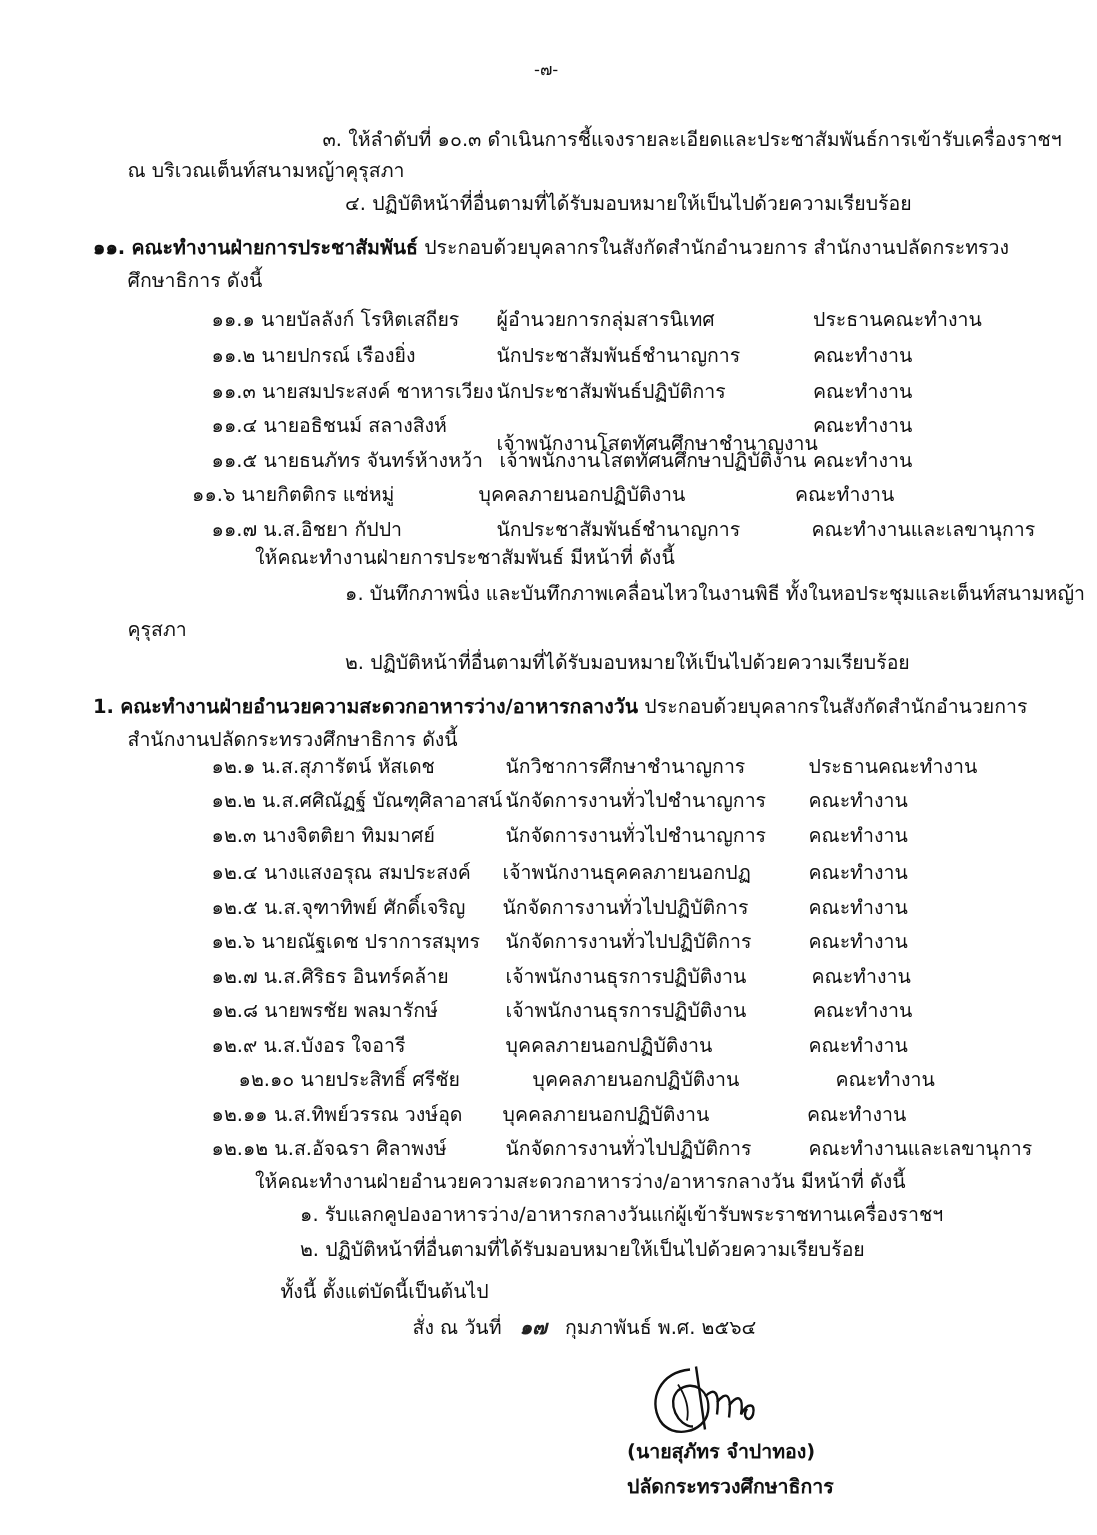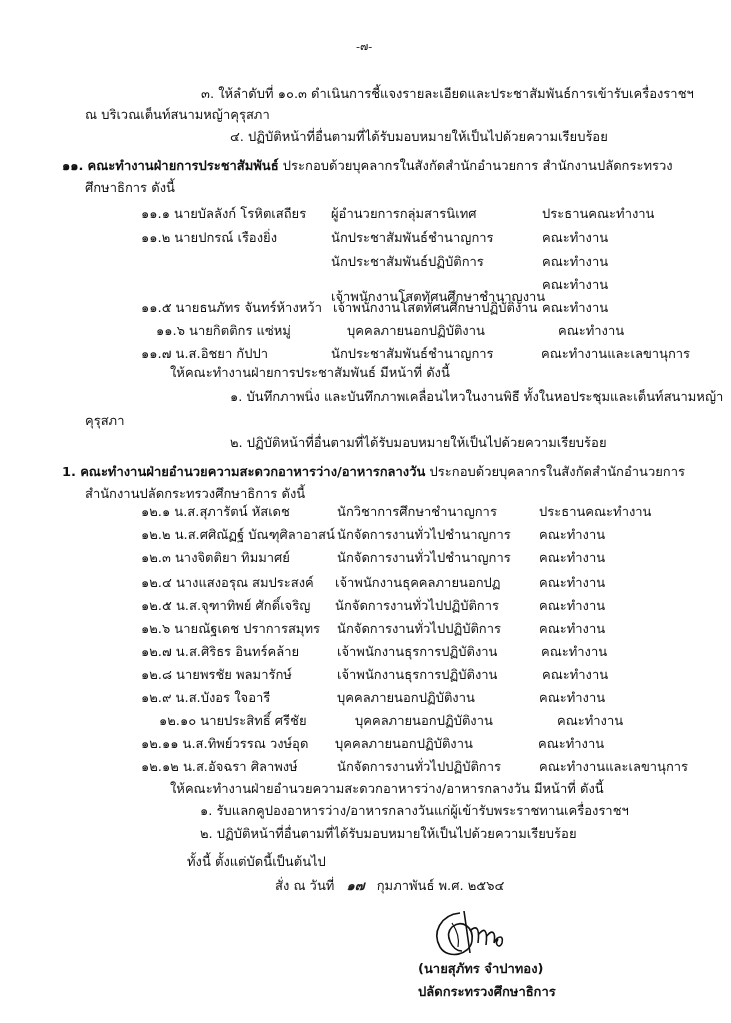--- a/index.html
+++ b/index.html
@@ -17,21 +17,21 @@
   .row .c3 { position:absolute; }
   .sig { position:absolute; left:430px; top:905px; width:90px; height:55px; }
 </style>
 </head>
 <body>
 
 <div>
 
   <div class="abs page-num">-๗-</div>
 
-  <div class="abs" style="left:201px; top:85px;">๓. ให้ลำดับที่ ๑๐.๓ ดำเนินการชี้แจงรายละเอียดและประชาสัมพันธ์การเข้ารับเครื่องราชฯ</div>
+  <div class="abs" style="left:215px; top:85px;">๓. ให้ลำดับที่ ๑๐.๓ ดำเนินการชี้แจงรายละเอียดและประชาสัมพันธ์การเข้ารับเครื่องราชฯ</div>
   <div class="abs" style="left:85px; top:106px;">ณ บริเวณเต็นท์สนามหญ้าคุรุสภา</div>
   <div class="abs" style="left:230px; top:128px;">๔. ปฏิบัติหน้าที่อื่นตามที่ได้รับมอบหมายให้เป็นไปด้วยความเรียบร้อย</div>
 
   <div class="abs" style="left:62px; top:157px;">
     <span class="b">๑๑.</span>
     <span class="b">คณะทำงานฝ่ายการประชาสัมพันธ์</span>
     <span>ประกอบด้วยบุคลากรในสังกัดสำนักอำนวยการ สำนักงานปลัดกระทรวง</span>
   </div>
   <div class="abs" style="left:85px; top:179px;">ศึกษาธิการ ดังนี้</div>
 
@@ -40,33 +40,35 @@
       <span class="c1">๑๑.๑ นายบัลลังก์ โรหิตเสถียร</span>
       <span class="c2" style="left:190px;">ผู้อำนวยการกลุ่มสารนิเทศ</span>
       <span class="c3" style="left:401px;">ประธานคณะทำงาน</span>
     </div>
     <div class="row" style="left:141px; top:228px; width:560px;">
       <span class="c1">๑๑.๒ นายปกรณ์ เรืองยิ่ง</span>
       <span class="c2" style="left:190px;">นักประชาสัมพันธ์ชำนาญการ</span>
       <span class="c3" style="left:401px;">คณะทำงาน</span>
     </div>
     <div class="row" style="left:141px; top:252px; width:560px;">
+      <span class="c1">๑๑.๓ นายสมประสงค์ ชาหารเวียง</span>
       <span class="c2" style="left:190px;">นักประชาสัมพันธ์ปฏิบัติการ</span>
       <span class="c3" style="left:401px;">คณะทำงาน</span>
     </div>
     <div class="row" style="left:141px; top:275px; width:560px;">
+      <span class="c1">๑๑.๔ นายอธิชนม์ สลางสิงห์</span>
       <span class="c2" style="left:190px;margin-top:12px;">เจ้าพนักงานโสตทัศนศึกษาชำนาญงาน</span>
       <span class="c3" style="left:401px;">คณะทำงาน</span>
     </div>
     <div class="row" style="left:141px; top:298px; width:560px;">
       <span class="c1">๑๑.๕ นายธนภัทร จันทร์ห้างหว้า</span>
       <span class="c2" style="left:192px;">เจ้าพนักงานโสตทัศนศึกษาปฏิบัติงาน</span>
       <span class="c3" style="left:401px;">คณะทำงาน</span>
     </div>
-    <div class="row" style="left:156px; top:321px; width:560px;">
+    <div class="row" style="left:128px; top:321px; width:560px;">
       <span class="c1">๑๑.๖ นายกิตติกร แซ่หมู่</span>
       <span class="c2" style="left:191px;">บุคคลภายนอกปฏิบัติงาน</span>
       <span class="c3" style="left:402px;">คณะทำงาน</span>
     </div>
     <div class="row" style="left:141px; top:344px; width:580px;">
       <span class="c1">๑๑.๗ น.ส.อิชยา กัปปา</span>
       <span class="c2" style="left:190px;">นักประชาสัมพันธ์ชำนาญการ</span>
       <span class="c3" style="left:400px;">คณะทำงานและเลขานุการ</span>
     </div>
   </div>

